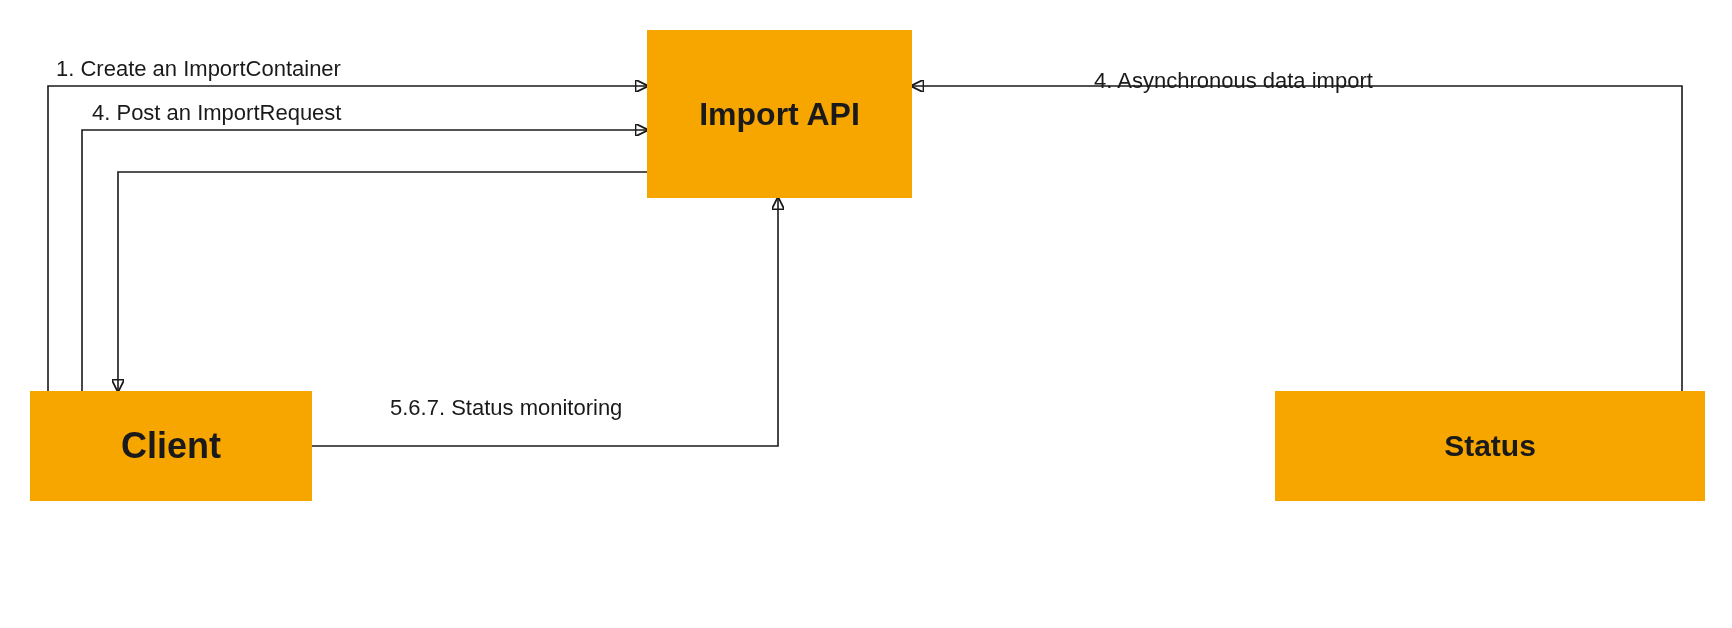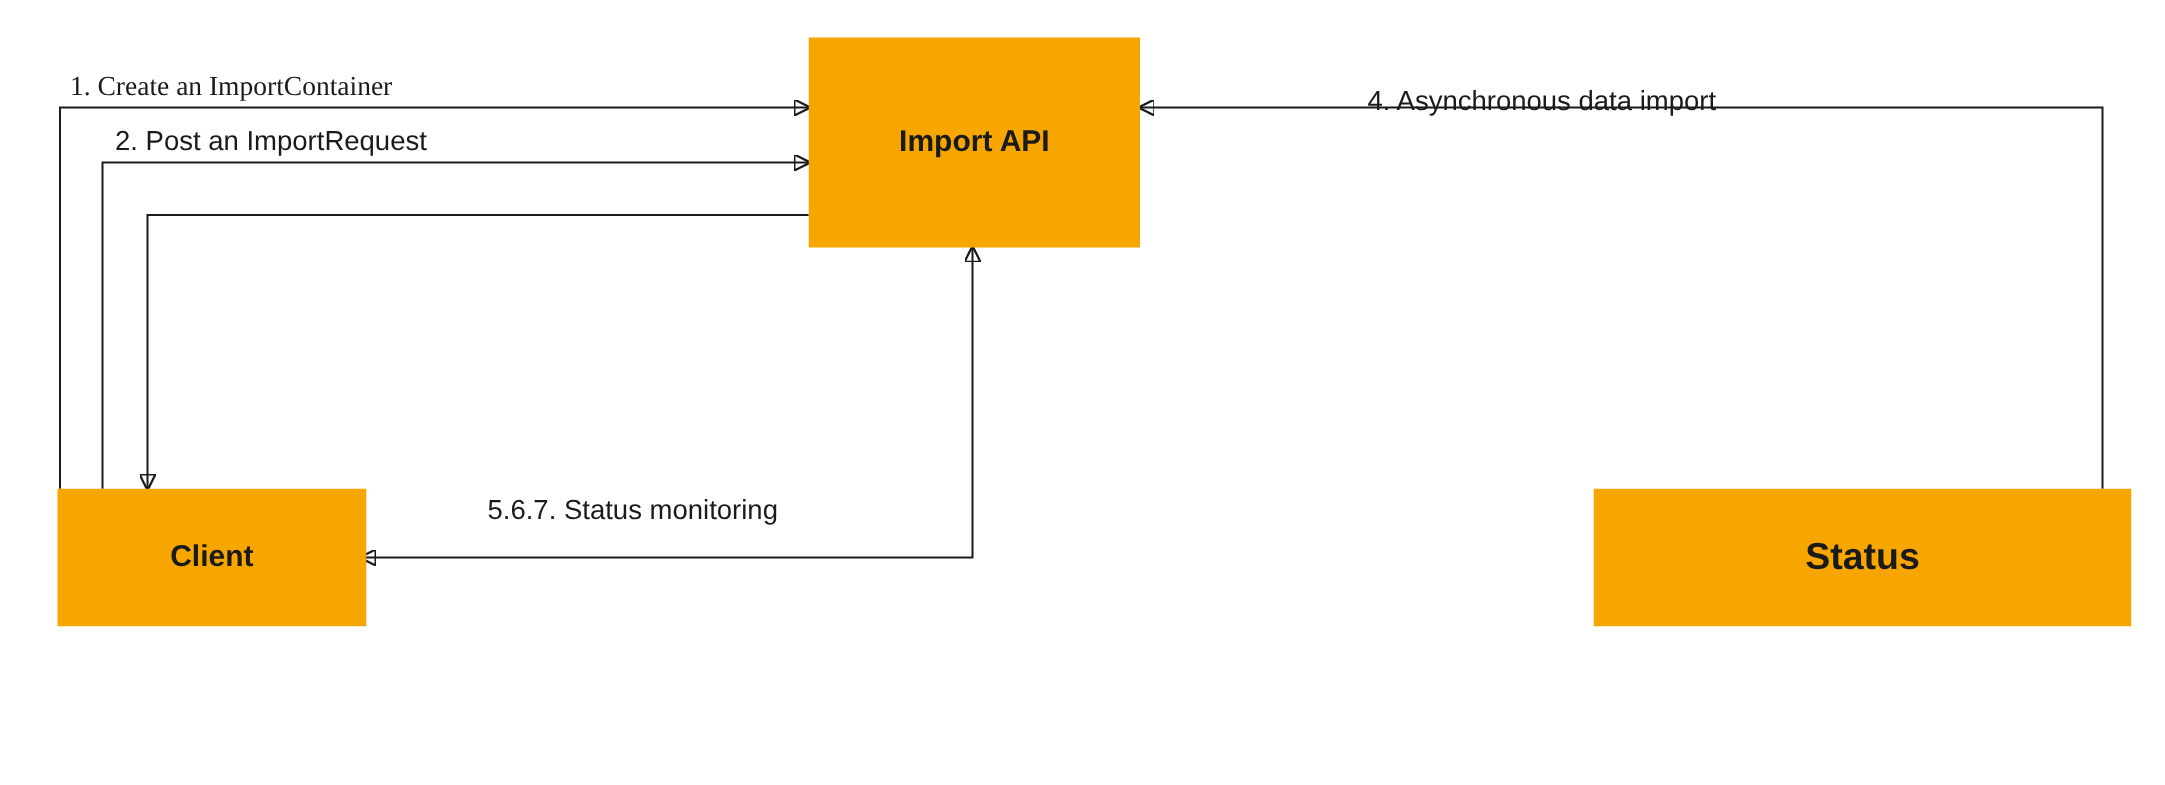--- a/index.html
+++ b/index.html
@@ -24,28 +24,28 @@
     text-align: center;
     font-weight: 800;
     color: #1a1a1a;
     line-height: 1.15;
   }
   .node.import-api {
     left: 647px;
     top: 30px;
     width: 265px;
     height: 168px;
-    font-size: 24px;
+    font-size: 32px;
   }
   .node.client {
-    left: 46px;
+    left: 30px;
     top: 391px;
-    width: 247px;
+    width: 282px;
     height: 110px;
-    font-size: 24px;
+    font-size: 36px;
   }
   .node.ct-project {
     left: 1275px;
     top: 391px;
     width: 430px;
     height: 110px;
     font-size: 30px;
   }
   .label {
     position: absolute;
@@ -94,22 +94,22 @@
   <div class="node client">
     <span>Client</span>
   </div>
 
   <div class="node ct-project">
     <div>
       <div>Status</div>
     </div>
   </div>
 
-  <div class="label" style="left:56px; top:56px;font-family:Liberation Serif, serif;">1. Create an ImportContainer</div>
+  <div class="label" style="left:56px; top:56px;">1. Create an ImportContainer</div>
 
-  <div class="label" style="left:92px; top:100px;">2. Post an ImportRequest</div>
+  <div class="label" style="left:92px; top:100px;">4. Post an ImportRequest</div>
 
 
   <div class="label" style="left:1094px; top:56px;margin-top:12px;">4. Asynchronous data import</div>
 
   <div class="label" style="left:390px; top:395px;">5.6.7. Status monitoring</div>
 
 </div>
 
 </body></html>

